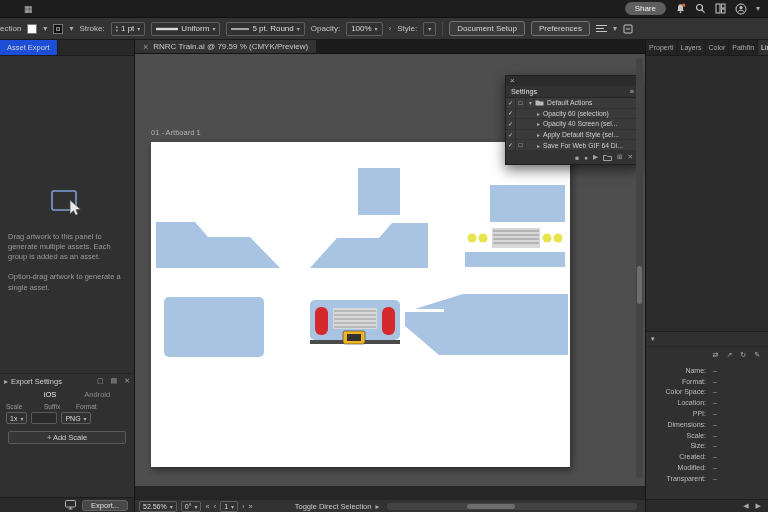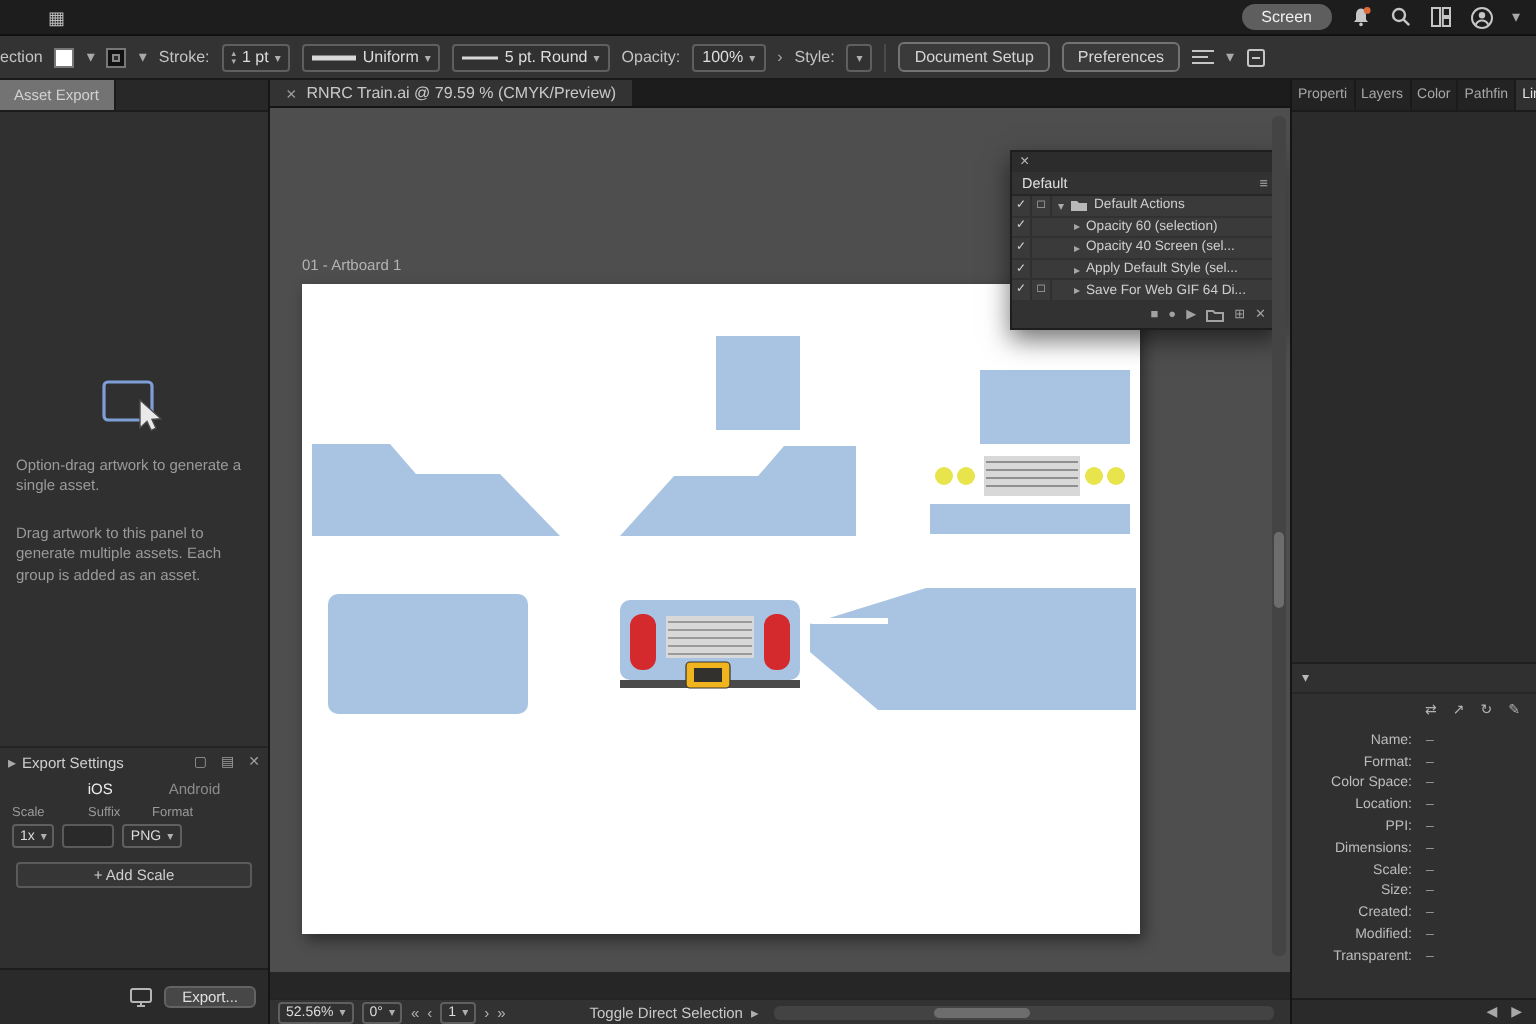--- a/index.html
+++ b/index.html
@@ -43,21 +43,21 @@
   
   .left-panel { position:absolute; left:0; top:40px; width:135px; height:472px;
                 background:#303030; border-right:1px solid #151515; }
   .center { position:absolute; left:135px; top:40px; width:510px; height:472px; }
   .right-panel { position:absolute; left:645px; top:40px; width:123px; height:472px;
                  background:#303030; border-left:1px solid #151515; }
 
   
   .lp-header { height:16px; background:#282828; border-bottom:1px solid #1c1c1c;
                display:flex; }
-  .lp-tab { background:#737373; color:#d2d2d2; font-size:7.5px; display:flex;
+  .lp-tab { background:#1d4ed8; color:#d2d2d2; font-size:7.5px; display:flex;
             align-items:center; padding:0 7px; border-right:1px solid #1c1c1c; }
   .lp-dropicon { margin:128px auto 0 auto; display:block; width:34px; }
   .lp-hint { color:#9a9a9a; font-size:7.5px; line-height:1.35; padding:14px 10px 0 8px; }
   .lp-hint.second { padding-top:10px; }
   .exp-block { position:absolute; left:0; top:333px; width:100%; border-top:1px solid #242424; }
   .exp-head { height:14px; display:flex; align-items:center; font-size:7.5px;
               color:#d0d0d0; padding:0 4px; gap:3px; }
   .exp-head .spacer { flex:1; }
   .exp-head .mini { color:#9e9e9e; font-size:7px; margin-left:4px; }
   .platforms { display:flex; justify-content:center; gap:28px; font-size:7.5px;
@@ -66,21 +66,21 @@
   .platforms .off { color:#8b8b8b; }
   .cols { display:flex; font-size:6.5px; color:#9a9a9a; padding:2px 6px 1px 6px; }
   .cols span:nth-child(1){ width:38px; } .cols span:nth-child(2){ width:32px; }
   .inputs { display:flex; gap:4px; padding:1px 6px; align-items:center; }
   .field { width:26px; height:12px; background:#2a2a2a; border:1px solid #5a5a5a;
            border-radius:2px; color:#ddd; font-size:7px; font-family:inherit; padding:0 2px; }
   .dd.small { height:12px; font-size:7px; padding:0 3px; }
   .addscale { margin:6px 8px 0 8px; height:13px; border:1px solid #5a5a5a; border-radius:2px;
               color:#cfcfcf; font-size:7.5px; display:flex; align-items:center;
               justify-content:center; background:#363636; }
-  .lp-footer { position:absolute; left:0; bottom:0; width:100%; height:28px;
+  .lp-footer { position:absolute; left:0; bottom:0; width:100%; height:15px;
                background:#2a2a2a; border-top:1px solid #1d1d1d; display:flex;
                align-items:center; justify-content:flex-end; gap:6px; padding:0 6px; }
   .export-btn { background:#474747; border:1px solid #636363; border-radius:3px;
                 color:#e0e0e0; font-size:7.5px; height:11px; padding:0 8px;
                 font-family:inherit; display:inline-flex; align-items:center; }
 
   
   .tabbar { position:absolute; left:0; top:0; width:100%; height:14px; background:#1c1c1c;
             border-bottom:1px solid #141414; display:flex; }
   .doctab { background:#333; color:#c9c9c9; font-size:8px; display:flex; align-items:center;
@@ -161,21 +161,21 @@
             border-radius:3px; }
 </style>
 </head>
 <body>
 
 <div class="app">
 
   <div class="titlebar">
     <span class="tb-menu">▦</span>
     <div class="tb-right">
-      <button class="share-btn">Screen</button>
+      <button class="share-btn">Share</button>
       <span class="tb-ic">
         <svg width="11" height="11" viewBox="0 0 11 11">
           <path d="M5.5 1.2 C3.8 1.2 3 2.8 3 4.5 L3 6.8 L2 8 L9 8 L8 6.8 L8 4.5 C8 2.8 7.2 1.2 5.5 1.2 Z" fill="#c6c6c6"></path>
           <circle cx="5.5" cy="9.2" r="0.9" fill="#c6c6c6"></circle>
           <circle cx="8.6" cy="2.2" r="1.7" fill="#e0693a"></circle>
         </svg>
       </span>
       <span class="tb-ic">
         <svg width="11" height="11" viewBox="0 0 11 11">
           <circle cx="4.5" cy="4.5" r="3" fill="none" stroke="#c6c6c6" stroke-width="1.2"></circle>
@@ -261,22 +261,22 @@
   <div class="left-panel">
     <div class="lp-header">
       <span class="lp-tab">Asset Export</span>
     </div>
 
     <svg class="lp-dropicon" width="34" height="34" viewBox="0 0 34 34">
       <rect x="2" y="7" width="24" height="19" rx="2" fill="none" stroke="#7d9fd6" stroke-width="1.6"></rect>
       <path d="M20 16 L20 30 L23.5 26.7 L25.6 31.2 L28 30.1 L26 25.7 L30.5 25.4 Z" fill="#e9e9e9" stroke="#4a4a4a" stroke-width="0.7"></path>
     </svg>
 
+    <div class="lp-hint">Drag artwork to this panel to generate multiple assets. Each group is added as an asset.</div>
     <div class="lp-hint second">Option-drag artwork to generate a single asset.</div>
-    <div class="lp-hint">Drag artwork to this panel to generate multiple assets. Each group is added as an asset.</div>
 
     <div class="exp-block">
       <div class="exp-head">
         <span class="chev">▸</span>
         <span>Export Settings</span>
         <span class="spacer"></span>
         <span class="mini">▢</span>
         <span class="mini">▤</span>
         <span class="mini">✕</span>
       </div>
@@ -370,21 +370,21 @@
           <polygon points="254,170 312,152 417,152 417,213 288,213 254,184" style="fill:var(--train_blue)"></polygon>
           <rect x="255" y="167" width="38" height="3" fill="#ffffff"></rect>
         </svg>
       </div>
 
       <div class="actions">
         <div class="act-close">
           <span>×</span>
         </div>
         <div class="act-title">
-          <span>Default</span>
+          <span>Settings</span>
           <span class="menu">≡</span>
         </div>
         <div class="act-row">
           <span class="a-cell">✓</span>
           <span class="a-cell">□</span>
           <span class="a-arrow">▾</span>
           <svg width="9" height="7" viewBox="0 0 9 7" style="margin-right:3px">
             <path d="M0.5 1.5 L3.5 1.5 L4.5 2.5 L8.5 2.5 L8.5 6.5 L0.5 6.5 Z" fill="#b9b9b9"></path>
           </svg>
           <span>Default Actions</span>

